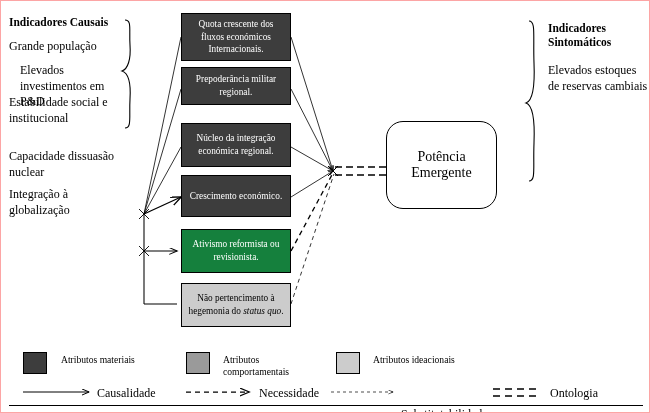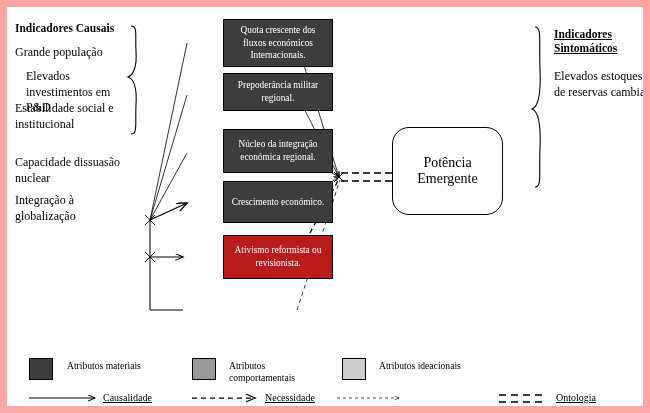--- a/index.html
+++ b/index.html
@@ -1,41 +1,41 @@
 <!DOCTYPE html>
 <html><head>
 <meta charset="utf-8">
 <style>
   html,body{margin:0;padding:0;background:#ffffff;}
   body{font-family:"Liberation Serif", serif;}
   #frame{position:relative;width:650px;height:413px;box-sizing:border-box;
-         border:7px solid #fca5a5;background:#fff;overflow:hidden;}
+         border:1px solid #fca5a5;background:#fff;overflow:hidden;}
   #svg-layer{position:absolute;left:0;top:0;width:650px;height:413px;}
 
   .hdr{position:absolute;font-weight:bold;font-size:11.5px;color:#000;line-height:1.25;}
   .lst{position:absolute;font-size:12px;color:#000;line-height:1.3;}
 
   .abox{position:absolute;box-sizing:border-box;border:1px solid #000;
         display:flex;align-items:center;justify-content:center;text-align:center;
-        font-size:9.3px;line-height:1.35;padding:2px 5px;margin-left:36px;}
+        font-size:9.3px;line-height:1.35;padding:2px 5px;}
   .mat{background:#3d3d3d;color:#ffffff;}
-  .beh{background:#b91c1c;color:#ffffff;}
+  .beh{background:#15803d;color:#ffffff;}
   .ide{background:#cccccc;color:#000000;}
   .abox i{font-style:italic;}
 
   #emerg{position:absolute;left:385px;top:120px;width:111px;height:88px;
          box-sizing:border-box;border:1px solid #000;border-radius:17px;background:#fff;
          display:flex;align-items:center;justify-content:center;
          font-size:14px;color:#000;text-align:center;}
 
   #legend-rule{position:absolute;left:8px;top:404px;width:634px;height:0;
                border-top:1.6px solid #000;}
   .sw{position:absolute;width:24px;height:22px;box-sizing:border-box;border:1px solid #000;}
   .lglab{position:absolute;font-size:9.6px;line-height:1.25;color:#000;}
-  .lgline{position:absolute;font-size:10px;color:#000;text-decoration:underline;}
+  .lgline{position:absolute;font-size:12px;color:#000;}
 </style>
 </head>
 <body>
 
 <div id="frame">
 
   <svg id="svg-layer" viewBox="0 0 650 413">
     <defs>
       <marker id="ah" markerWidth="9" markerHeight="9" refX="7.4" refY="3.2" orient="auto">
         <path d="M0,0 L7.6,3.2 L0,6.4" fill="none" stroke="#000" stroke-width="1"></path>
@@ -110,28 +110,31 @@
     </g>
   </svg>
 
   <div class="hdr" style="left:8px;top:14px;width:112px;">Indicadores Causais</div>
   <div class="lst" style="left:8px;top:38px;width:112px;">Grande população</div>
   <div class="lst" style="left:19px;top:62px;width:108px;">Elevados investimentos em P&amp;D</div>
   <div class="lst" style="left:8px;top:94px;width:112px;">Estabilidade social e institucional</div>
   <div class="lst" style="left:8px;top:148px;width:116px;">Capacidade dissuasão nuclear</div>
   <div class="lst" style="left:8px;top:186px;width:108px;">Integração à globalização</div>
 
-  <div class="hdr" style="left:547px;top:20px;width:96px;text-decoration:underline;">Indicadores Sintomáticos</div>
+  <div class="hdr" style="left:547px;top:20px;width:96px;">Indicadores Sintomáticos</div>
   <div class="lst" style="left:547px;top:62px;width:100px;">Elevados estoques de reservas cambiais</div>
 
   <div class="abox mat" style="left:180px;top:12px;width:110px;height:48px;">Quota crescente dos fluxos económicos Internacionais.</div>
   <div class="abox mat" style="left:180px;top:66px;width:110px;height:38px;">Prepoderância militar regional.</div>
   <div class="abox mat" style="left:180px;top:122px;width:110px;height:44px;">Núcleo da integração económica regional.</div>
   <div class="abox mat" style="left:180px;top:174px;width:110px;height:42px;">Crescimento económico.</div>
   <div class="abox beh" style="left:180px;top:228px;width:110px;height:44px;">Ativismo reformista ou revisionista.</div>
+  <div class="abox ide" style="left:180px;top:282px;width:110px;height:44px;">
+    <span><span>Não pertencimento à hegemonia do </span><i>status quo</i><span>.</span></span>
+  </div>
 
   <div id="emerg">Potência Emergente</div>
 
   <div class="sw" style="left:22px;top:351px;background:#3d3d3d;"></div>
   <div class="lglab" style="left:60px;top:353px;width:92px;">Atributos materiais</div>
 
   <div class="sw" style="left:185px;top:351px;background:#9a9a9a;"></div>
   <div class="lglab" style="left:222px;top:353px;width:104px;">Atributos comportamentais</div>
 
   <div class="sw" style="left:335px;top:351px;background:#cccccc;"></div>

